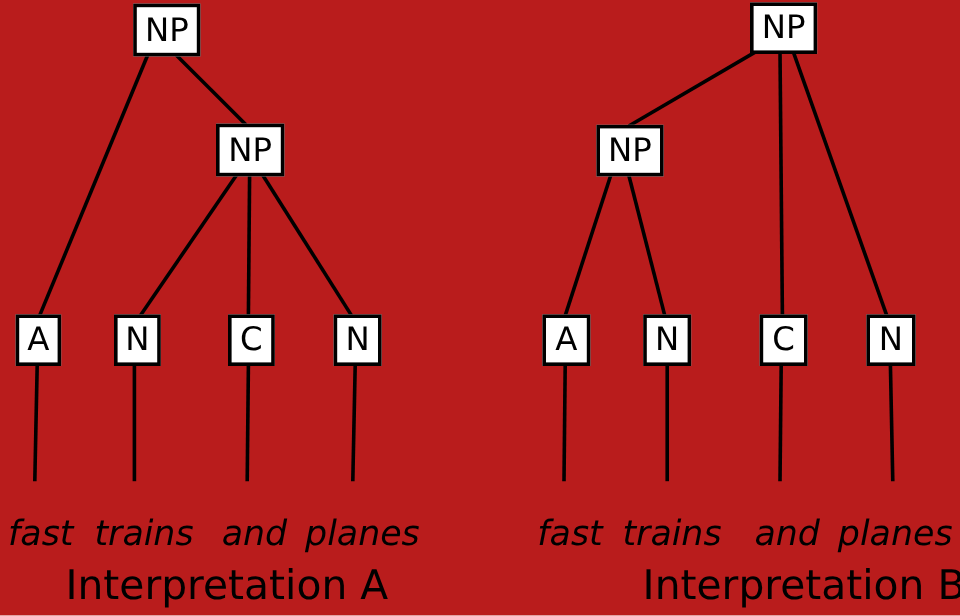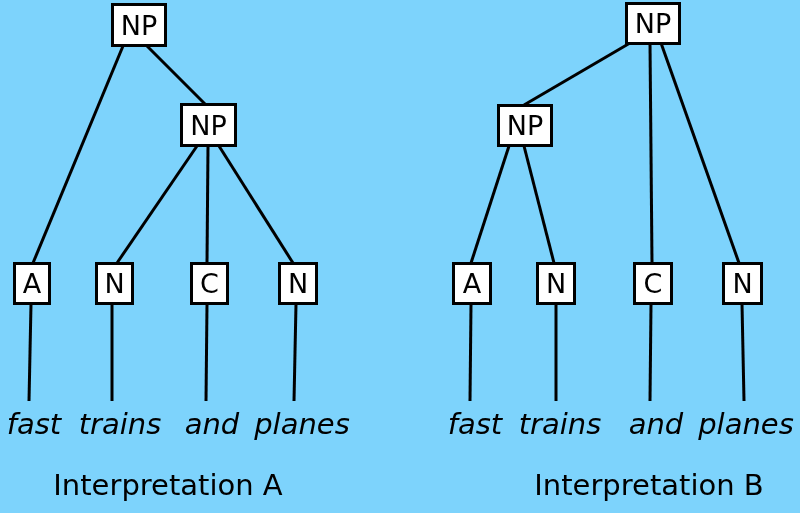--- a/index.html
+++ b/index.html
@@ -4,21 +4,21 @@
 <style>
   html, body {
     margin: 0;
     padding: 0;
     background: #ffffff;
   }
   .canvas {
     position: relative;
     width: 800px;
     height: 513px;
-    background: #7dd3fc;
+    background: #b91c1c;
     font-family: "DejaVu Sans", sans-serif;
     color: #000000;
     overflow: hidden;
   }
   svg.edges {
     position: absolute;
     left: 0;
     top: 0;
     width: 800px;
     height: 513px;
@@ -34,32 +34,33 @@
     border: 3px solid #000000;
     background: #ffffff;
     display: flex;
     align-items: center;
     justify-content: center;
     font-size: 27px;
     line-height: 1;
   }
   .word {
     position: absolute;
-    top: 407px;
+    top: 427px;
     transform: translateX(-50%);
     font-style: italic;
     font-size: 29px;
     white-space: nowrap;
   }
   .caption {
     position: absolute;
     top: 468px;
     transform: translateX(-50%);
-    font-size: 29px;
+    font-size: 34px;
     white-space: nowrap;
+    margin-left: 21px;
   }
 </style>
 </head>
 <body>
 
 <div class="canvas">
 
   <svg class="edges" viewBox="0 0 800 513" xmlns="http://www.w3.org/2000/svg">
 
     <line x1="123" y1="46" x2="33" y2="263"></line>

